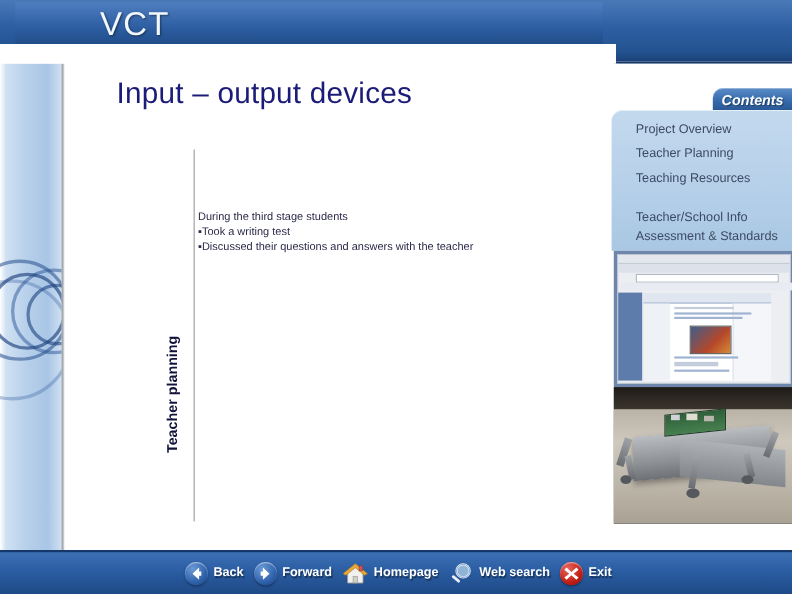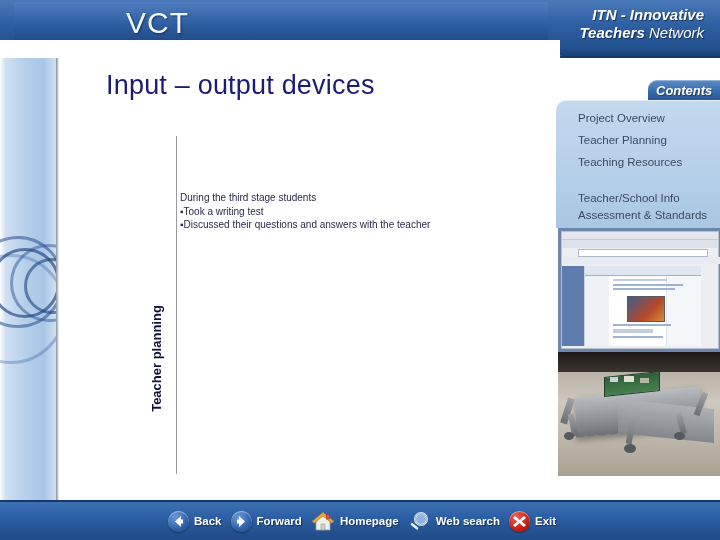--- a/index.html
+++ b/index.html
@@ -26,21 +26,21 @@
     background:linear-gradient(180deg,#4a79b8 0%,#2e5fa3 45%,#23528f 85%,#1b4076 100%);
     border-bottom-left-radius:14px;
     box-shadow:0 2px 0 #17396a;
   }
   .vct-box{
     position:absolute;left:14px;top:2px;width:534px;height:42px;
     background:linear-gradient(180deg,#4f7ec0 0%,#2d5ea2 55%,#1e4883 100%);
     border-bottom:2px solid #16386b;
   }
   .vct-logo{
-    position:absolute;left:112px;top:4px;
+    position:absolute;left:77px;top:4px;
     color:#f2f7fd;font-size:30px;letter-spacing:1px;
     text-shadow:1px 1px 2px rgba(0,0,0,.45);
     font-family:"Liberation Sans", sans-serif;
   }
   .vct-sub{
     position:absolute;left:185px;top:11px;
     color:#eef4fb;font-size:18px;
     text-shadow:1px 1px 2px rgba(0,0,0,.45);
   }
   .itn-l1{
@@ -190,22 +190,20 @@
   .mag{width:23px;height:21px;position:relative;}
 </style>
 </head>
 <body>
 
 <div id="stage">
 
   <div class="hdr-wrap">
     <div class="hdr-left"></div>
     <div class="hdr-rightblock">
-      <div class="itn-l1"><b>ITN</b><span> - Innovative</span></div>
-      <div class="itn-l2"><b>Teachers</b><span> Network</span></div>
     </div>
     <div class="vct-box">
       <div class="vct-logo">VCT</div>
     </div>
     <div class="hdr-notch"></div>
   </div>
 
   <div class="rail">
     <div class="ring r4"></div>
     <div class="ring r1"></div>

